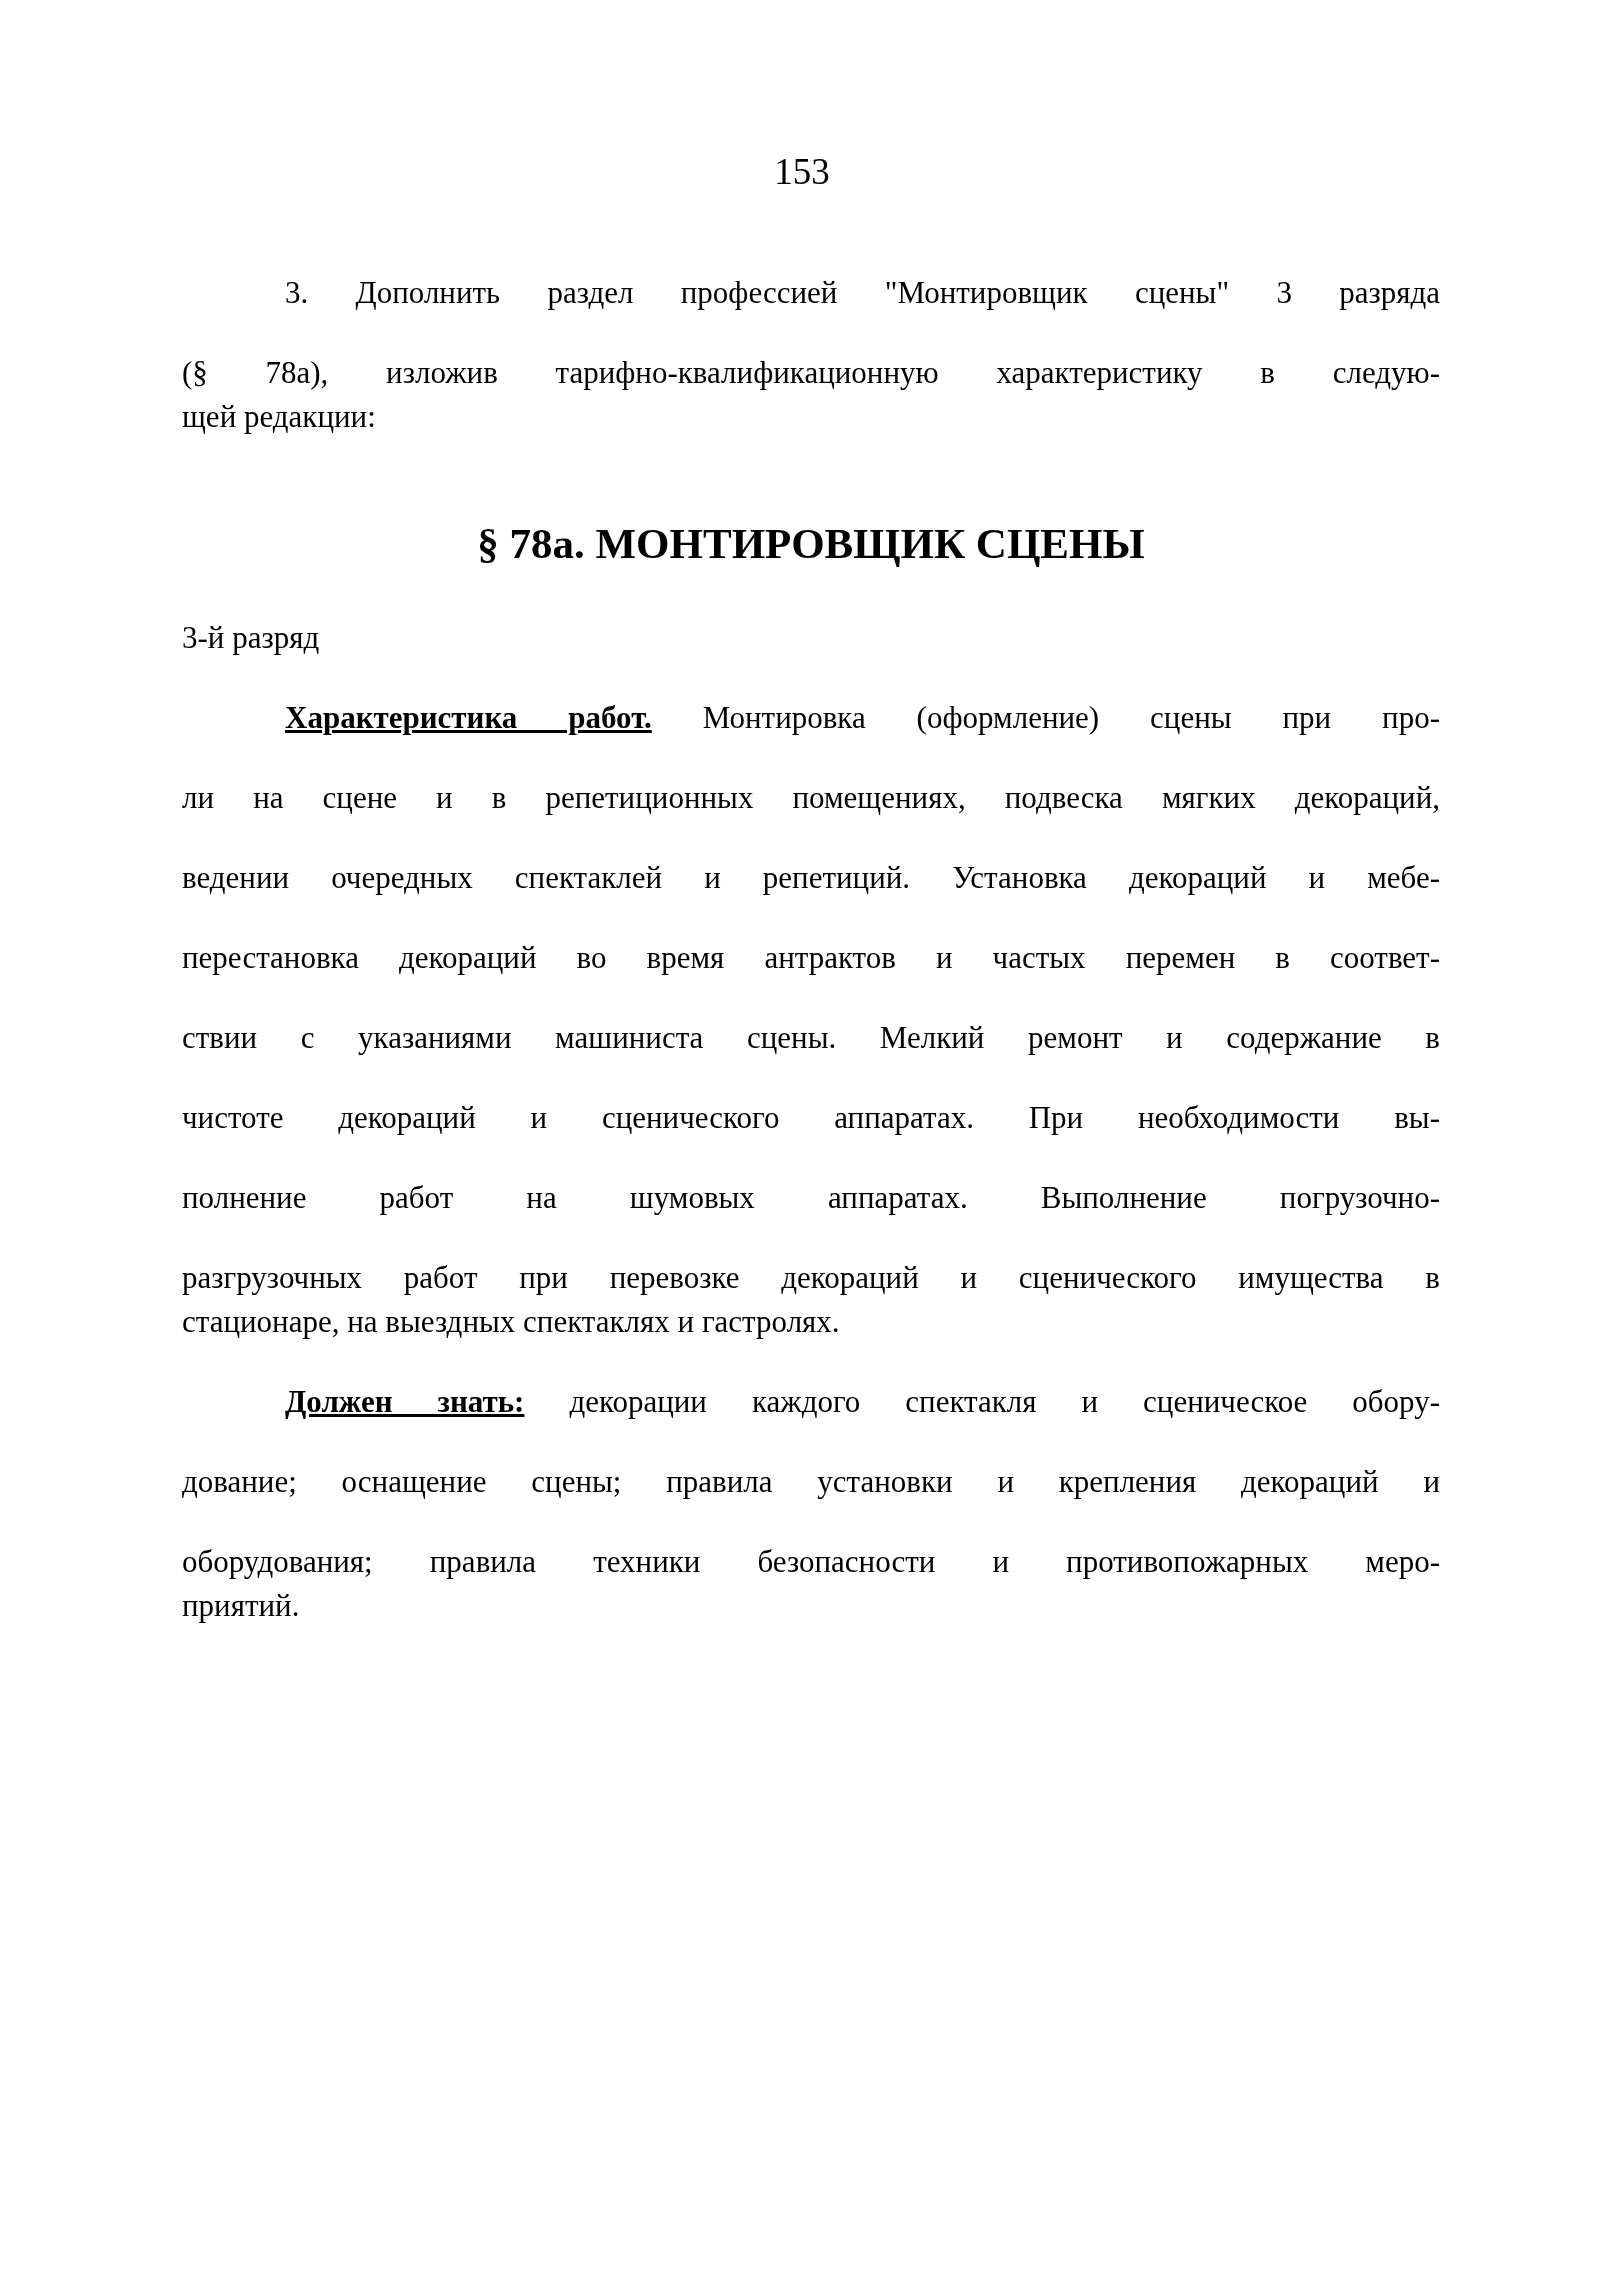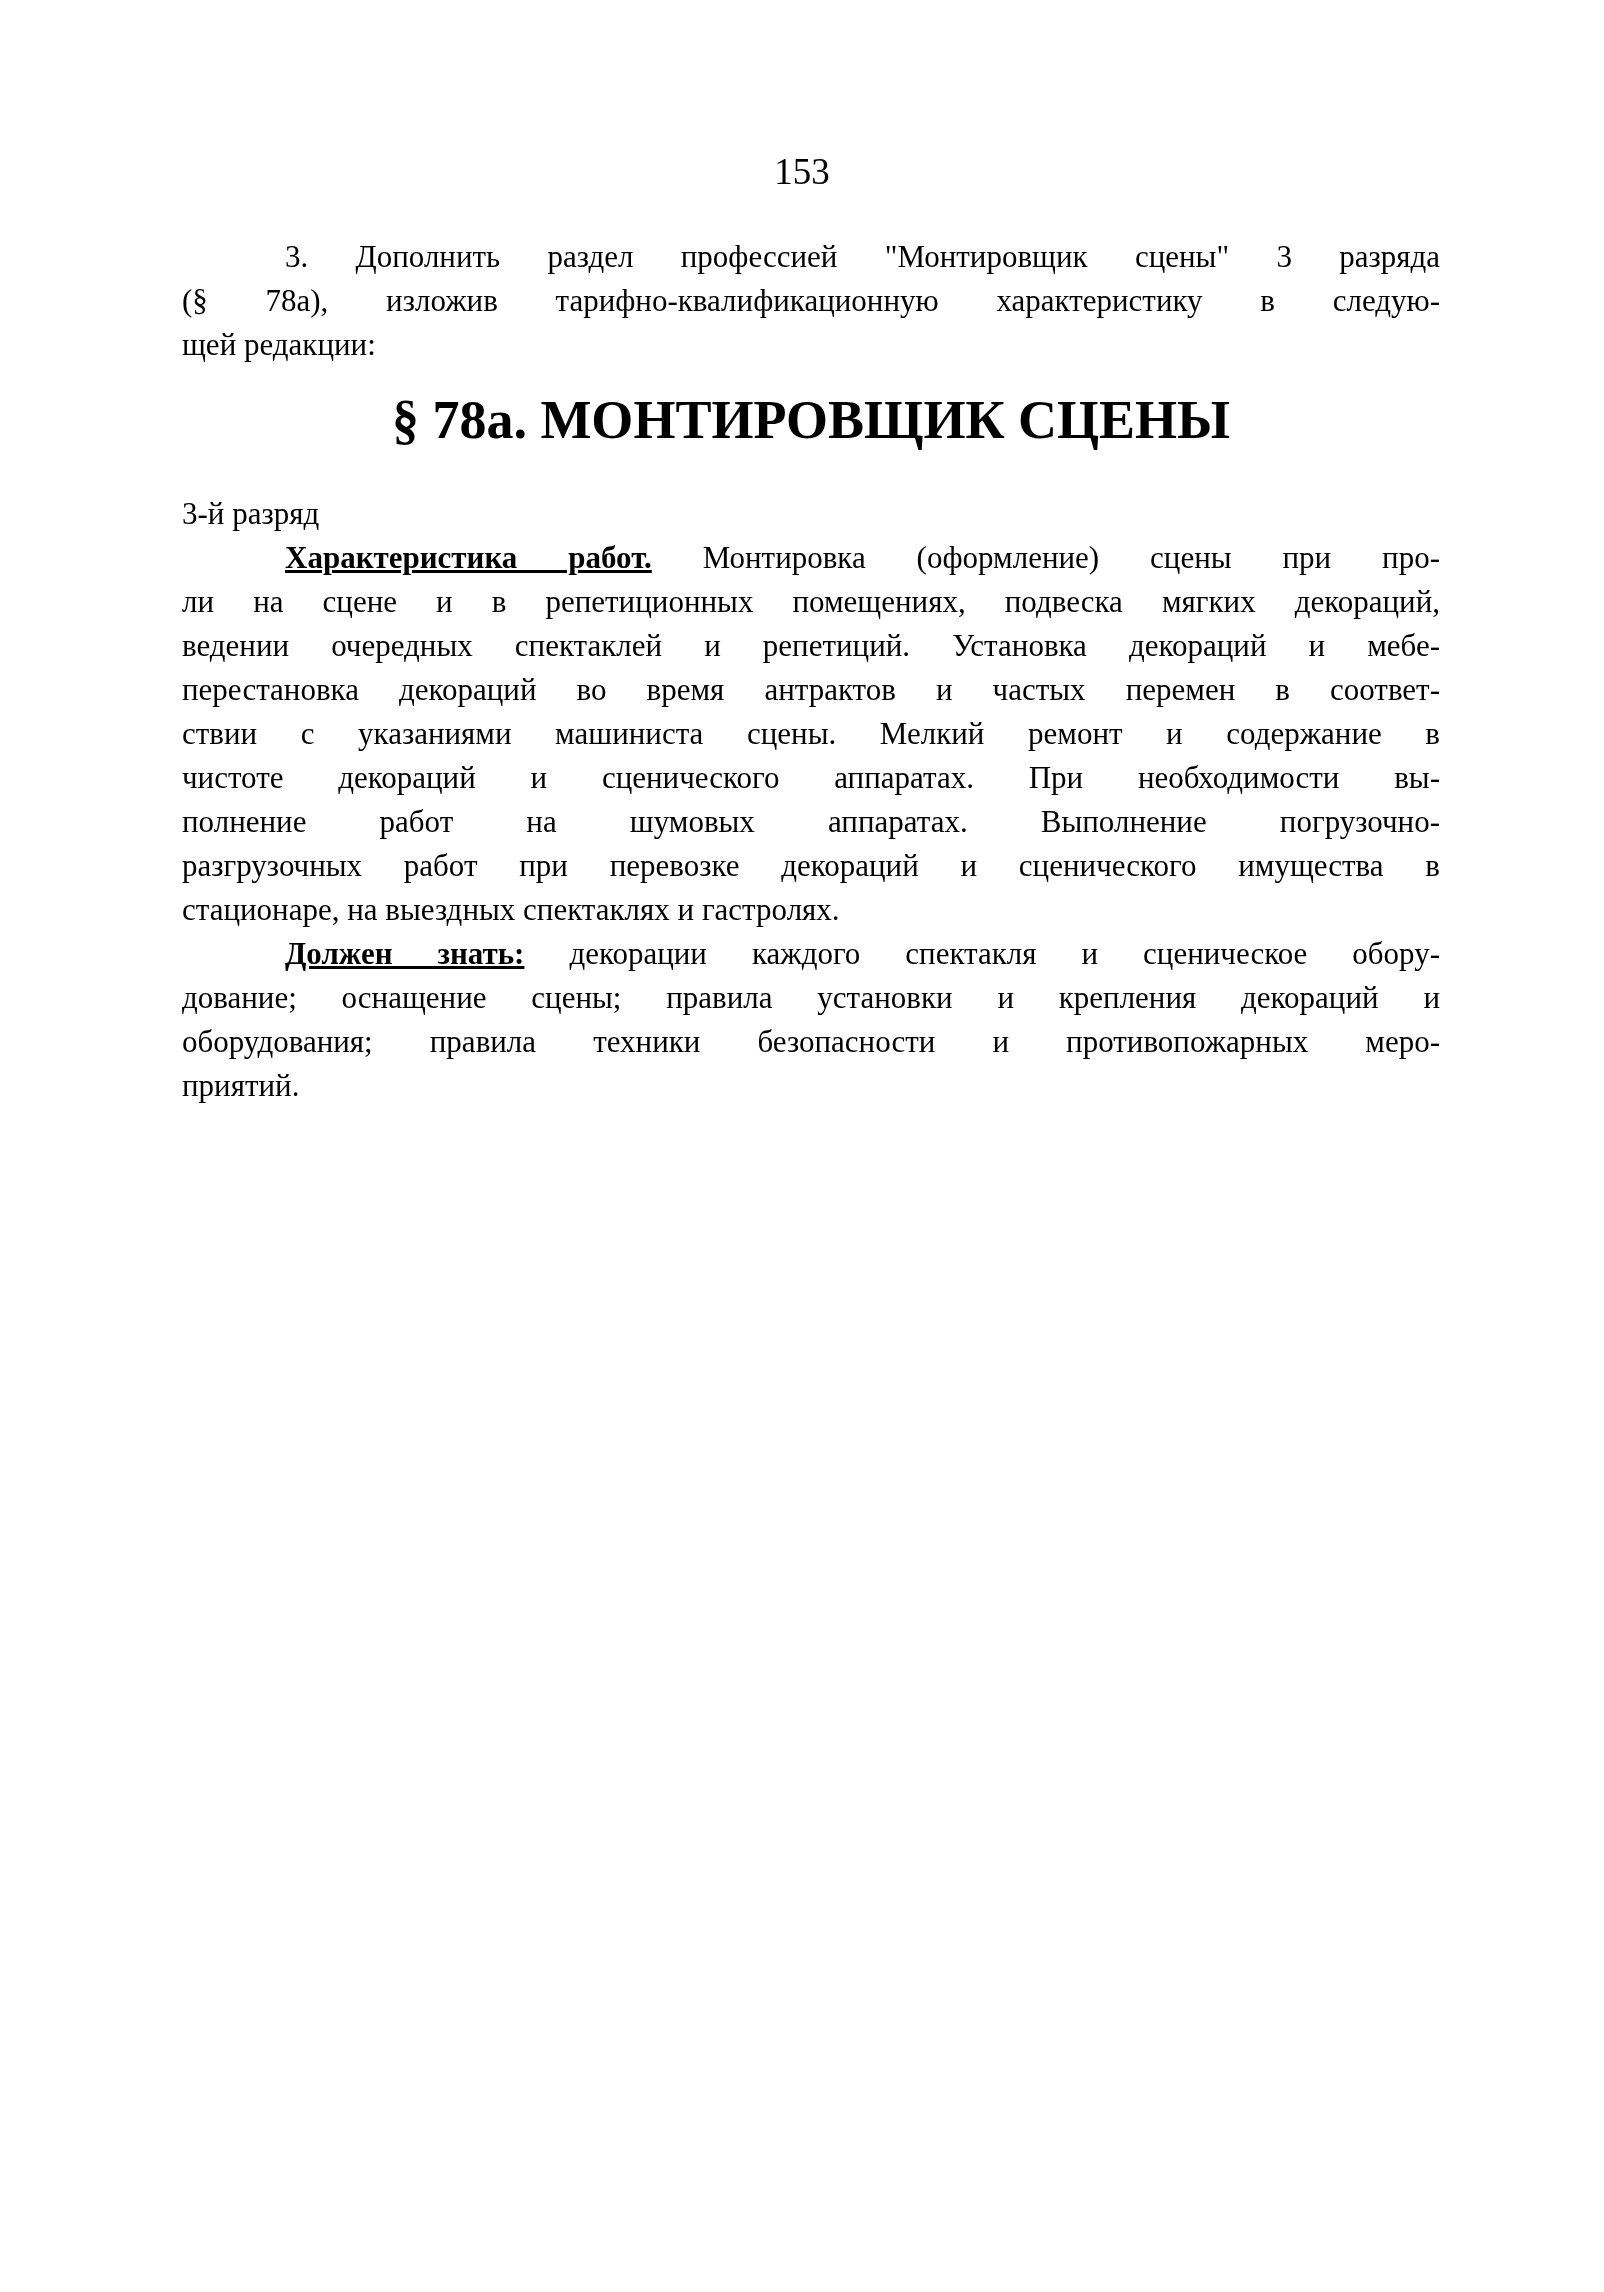--- a/index.html
+++ b/index.html
@@ -32,32 +32,33 @@
     width: 1258px;
     font-size: 31px;
     line-height: 44px;
   }
   .line {
     text-align: justify;
     white-space: normal;
   }
   .line.just {
     text-align-last: justify;
+    margin-top: 36px;
   }
   .indent {
     padding-left: 103px;
   }
   .b {
     font-weight: bold;
     text-decoration: underline;
   }
   .heading {
-    margin: 28px 0 0 0;
+    margin: 80px 0 0 0;
     text-align: center;
-    font-size: 54px;
+    font-size: 43px;
     line-height: 50px;
     font-weight: bold;
   }
   .grade {
     margin-top: 47px;
     text-align: left;
   }
 </style>
 </head>
 <body>

